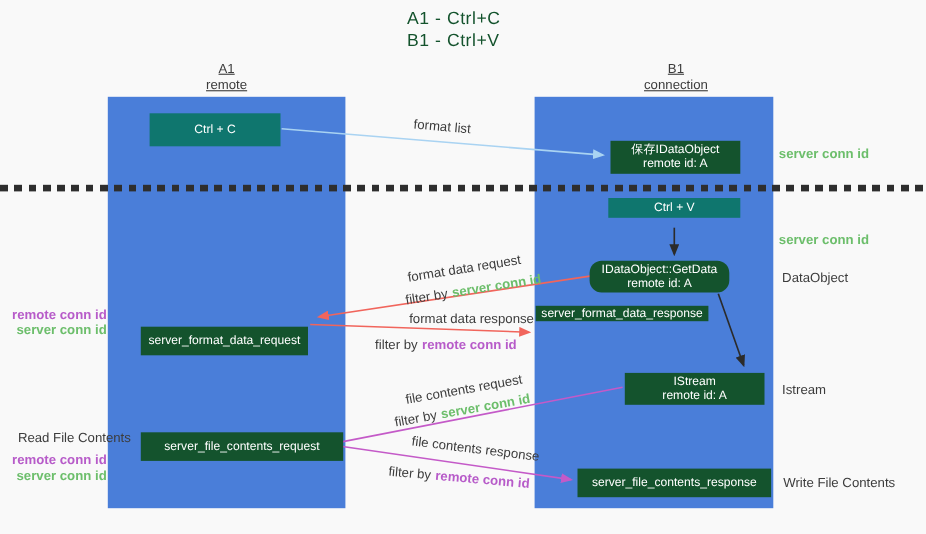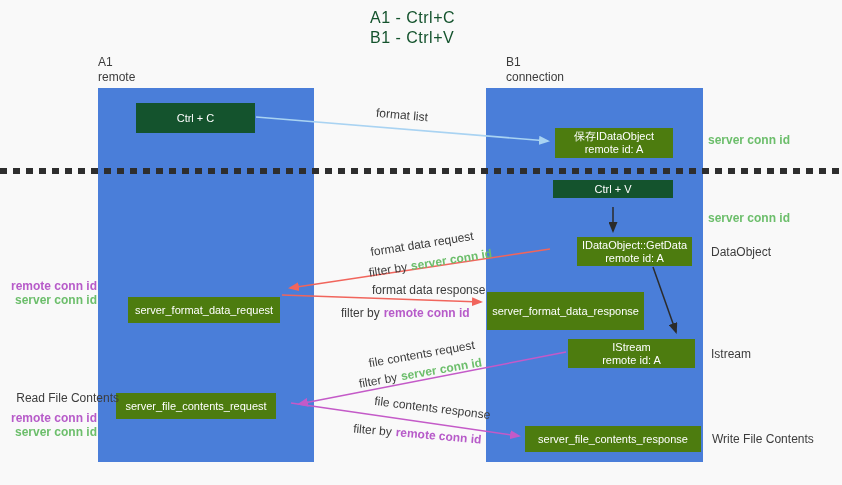--- a/index.html
+++ b/index.html
@@ -2,24 +2,24 @@
 <html><head>
 <meta charset="utf-8">
 <style>
   html,body{margin:0;padding:0;background:#f9f9f9;}
   .canvas{position:relative;width:842px;height:485px;background:#f9f9f9;
           font-family:"Liberation Sans",sans-serif;overflow:hidden;}
   .abs{position:absolute;}
   .lane{background:#4A7ED9;}
   .node{display:flex;flex-direction:column;align-items:center;justify-content:center;
         color:#ffffff;font-size:11px;line-height:13px;text-align:center;white-space:nowrap;}
-  .green{background:#14532d;}
-  .orange{background:#4d7c0f;}
+  .green{background:#0f766e;}
+  .orange{background:#14532d;}
   .title{font-size:16px;line-height:20px;color:#14532d;letter-spacing:0.5px;}
-  .hdr{font-size:12px;line-height:15px;color:#3c3c3c;text-align:left;}
+  .hdr{font-size:12px;line-height:15px;color:#3c3c3c;text-align:center;text-decoration:underline;}
   .lbl{font-size:12px;line-height:14px;color:#3c3c3c;white-space:nowrap;}
   .green-t{color:#6CBE6B;font-weight:bold;}
   .purple-t{color:#B75BC9;font-weight:bold;}
   .right{text-align:right;}
   .hlgap{margin-left:4px;}
   .divider{height:6px;background:repeating-linear-gradient(90deg,#2e2e2e 0 7px,transparent 7px 13px);}
   svg{position:absolute;left:0;top:0;pointer-events:none;}
 </style>
 </head>
 <body>
@@ -72,35 +72,35 @@
   <div class="abs node green" style="left:136px;top:103px;width:119px;height:30px;">
     <span>Ctrl + C</span>
   </div>
   <div class="abs node orange" style="left:555px;top:128px;width:118px;height:30px;">
     <span>保存IDataObject</span>
     <span>remote id: A</span>
   </div>
   <div class="abs node green" style="left:553px;top:180px;width:120px;height:18px;justify-content:center;">
     <span>Ctrl + V</span>
   </div>
-  <div class="abs node orange" style="left:577px;top:237px;width:115px;height:29px;">
+  <div class="abs node orange" style="left:536px;top:237px;width:127px;height:29px;border-radius:11px;">
     <span>IDataObject::GetData</span>
     <span>remote id: A</span>
   </div>
   <div class="abs node orange" style="left:128px;top:277px;width:152px;height:26px;margin-top:20px;">
     <span>server_format_data_request</span>
   </div>
-  <div class="abs node orange" style="left:487px;top:292px;width:157px;height:38px;">
+  <div class="abs node orange" style="left:487px;top:278px;width:157px;height:14px;">
     <span>server_format_data_response</span>
   </div>
   <div class="abs node orange" style="left:568px;top:339px;width:127px;height:29px;">
     <span>IStream</span>
     <span>remote id: A</span>
   </div>
-  <div class="abs node orange" style="left:116px;top:393px;width:160px;height:26px;">
+  <div class="abs node orange" style="left:128px;top:393px;width:184px;height:26px;">
     <span>server_file_contents_request</span>
   </div>
   <div class="abs node orange" style="left:525px;top:426px;width:176px;height:26px;">
     <span>server_file_contents_response</span>
   </div>
 
   <div class="abs lbl" style="left:376px;top:108px;transform:rotate(5deg);">format list</div>
 
   <div class="abs lbl" style="left:370px;top:237px;transform:rotate(-9deg);">format data request</div>
   <div class="abs lbl" style="left:368px;top:256px;transform:rotate(-9deg);">

